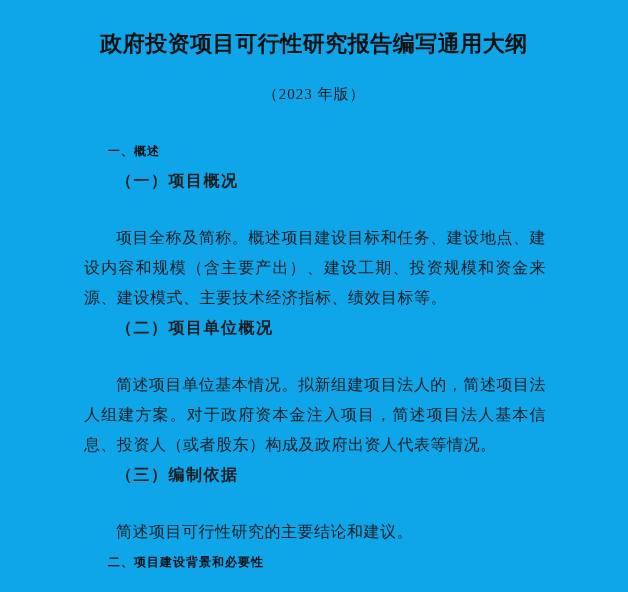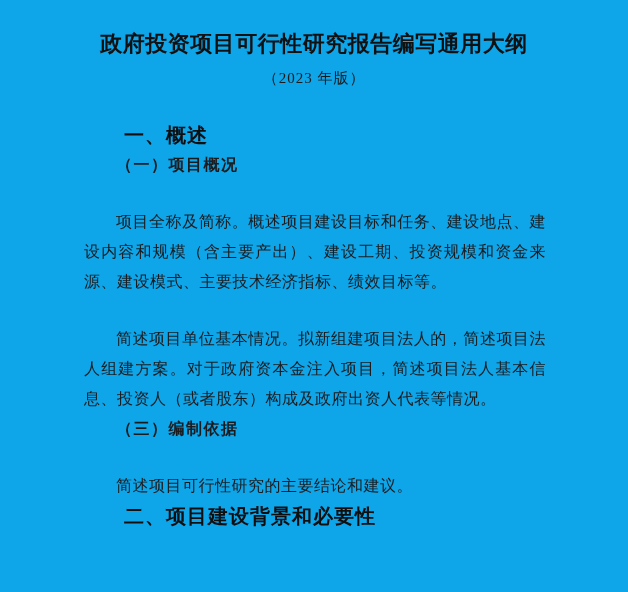--- a/index.html
+++ b/index.html
@@ -23,42 +23,42 @@
     padding: 31px 40px 0 40px;
     text-align: center;
     font-family: "Liberation Serif", "DejaVu Serif", serif;
     font-weight: bold;
     font-size: 22px;
     line-height: 26px;
     letter-spacing: 0.5px;
     color: #111111;
   }
   .doc-subtitle {
-    margin-top: 12px;
+    margin-top: 28px;
     text-align: center;
     font-family: "Liberation Serif", "DejaVu Serif", serif;
     font-size: 15px;
     line-height: 18px;
     letter-spacing: 1px;
     color: #1c1c1e;
   }
   .doc-body {
     margin: 33px 82px 0 84px;
     font-family: "Liberation Serif", "DejaVu Serif", serif;
     font-size: 16px;
     line-height: 30px;
     text-align: justify;
     text-justify: inter-ideograph;
     color: #1c1c1e;
   }
   .block { margin: 0; }
   .block-heading {
     font-family: "Liberation Sans", "DejaVu Sans", sans-serif;
     font-weight: bold;
-    font-size: 20px;
+    font-size: 12px;
     letter-spacing: 1px;
     text-indent: 2em;
     color: #0f0f10;
   }
   .block-subheading {
     text-indent: 2em;
     letter-spacing: 1.5px;
     color: #1c1c1e;
     font-weight: bold;
   }
@@ -79,20 +79,21 @@
   <div class="doc-subtitle">（2023 年版）</div>
 
   <div class="doc-body">
 
     <div class="block block-heading">一、概述</div>
 
     <div class="block block-subheading">（一）项目概况</div>
 
     <div class="block block-paragraph">项目全称及简称。概述项目建设目标和任务、建设地点、建设内容和规模（含主要产出）、建设工期、投资规模和资金来源、建设模式、主要技术经济指标、绩效目标等。</div>
 
+    <div class="block block-subheading">（二）项目单位概况</div>
 
     <div class="block block-paragraph">简述项目单位基本情况。拟新组建项目法人的，简述项目法人组建方案。对于政府资本金注入项目，简述项目法人基本信息、投资人（或者股东）构成及政府出资人代表等情况。</div>
 
     <div class="block block-subheading">（三）编制依据</div>
 
 
 
     <div class="block block-paragraph">简述项目可行性研究的主要结论和建议。</div>
 
     <div class="block block-heading">二、项目建设背景和必要性</div>

